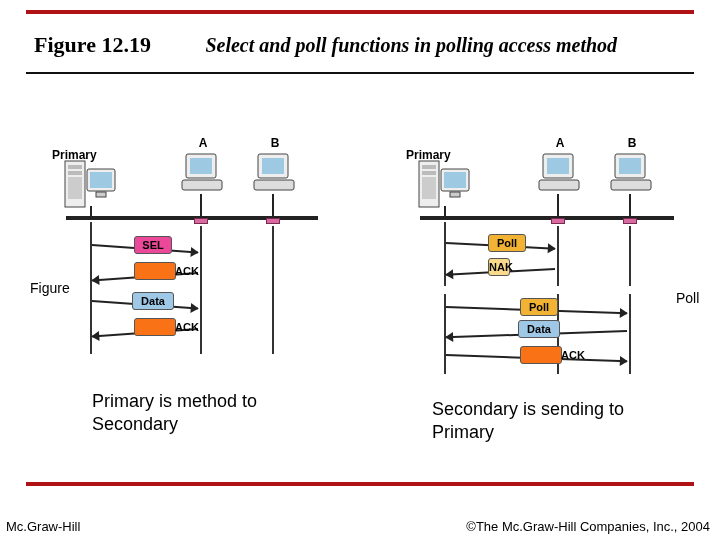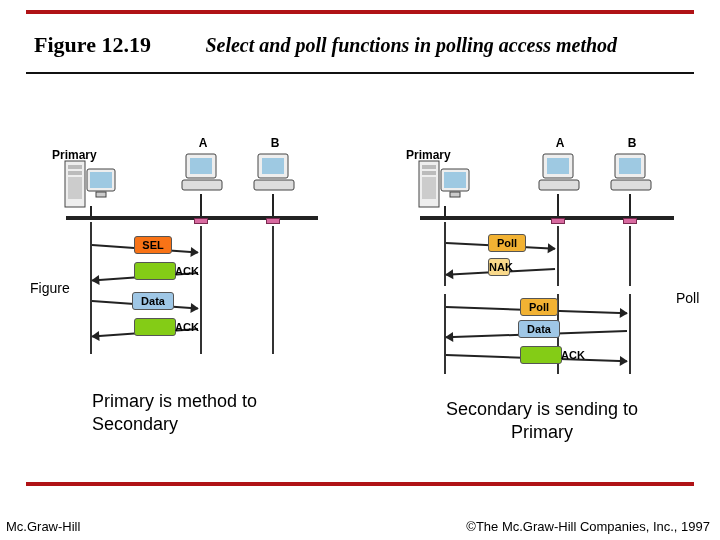--- a/index.html
+++ b/index.html
@@ -40,22 +40,22 @@
 
   .track { position: absolute; width: 2px; background: #333; }
   .track-gap { position: absolute; width: 2px; background: #fff; }
 
   .msg {
     position: absolute; height: 18px; line-height: 16px;
     font-family: Arial, sans-serif; font-size: 11px; font-weight: bold;
     text-align: center; border: 1px solid #555; border-radius: 3px;
     background: #fff;
   }
-  .msg.sel  { background: #f97316; }
-  .msg.ack  { background: #84cc16; padding-left: 40px; }
+  .msg.sel  { background: #ec4899; }
+  .msg.ack  { background: #f97316; padding-left: 40px; }
   .msg.data { background: #9fc7e6; }
   .msg.poll { background: #f2b233; }
   .msg.nak  { background: #f9d98a; }
 
   .arrow-line { position: absolute; height: 2px; background: #222; }
   .arrow-line::after {
     content: ""; position: absolute; right: -1px; top: -4px;
     border-top: 5px solid transparent; border-bottom: 5px solid transparent;
     border-left: 8px solid #222;
   }
@@ -68,21 +68,21 @@
 <body>
 
 <div class="rule-top"></div>
 <div class="figtitle">
   <span class="fignum">Figure 12.19</span>
   <span class="figcap">Select and poll functions in polling access method</span>
 </div>
 <div class="rule-under-title"></div>
 <div class="rule-bottom"></div>
 <div class="footer-left">Mc.Graw-Hill</div>
-<div class="footer-right">©The Mc.Graw-Hill Companies, Inc., 1997</div>
+<div class="footer-right">©The Mc.Graw-Hill Companies, Inc., 2004</div>
 
 <div class="small-label" style="left:52px; top:148px;">Primary</div>
 <div class="small-label" style="left:196px; top:136px; width:14px;">A</div>
 <div class="small-label" style="left:268px; top:136px; width:14px;">B</div>
 
 <div class="tower" style="left:64px; top:160px;">
   <svg viewBox="0 0 22 48">
       <rect x="1" y="1" width="20" height="46" fill="#eee" stroke="#444"></rect>
       <rect x="4" y="5" width="14" height="4" fill="#bbb"></rect>
       <rect x="4" y="11" width="14" height="4" fill="#bbb"></rect>
@@ -198,13 +198,13 @@
 
 <div class="arrow-line" style="left:446px; top:306px; width:181px; transform-origin:left center; transform:rotate(2deg);"></div>
 <div class="msg poll" style="left:520px; top:298px; width:38px;">Poll</div>
 
 <div class="arrow-line rev" style="left:446px; top:330px; width:181px; transform-origin:right center; transform:rotate(-2deg);"></div>
 <div class="msg data" style="left:518px; top:320px; width:42px;">Data</div>
 
 <div class="arrow-line" style="left:446px; top:354px; width:181px; transform-origin:left center; transform:rotate(2deg);"></div>
 <div class="msg ack" style="left:520px; top:346px; width:38px;">ACK</div>
 
-<div class="caption" style="left:432px; top:398px; width:220px;text-align:center;">Secondary is sending to Primary</div>
+<div class="caption" style="left:432px; top:398px; width:220px;">Secondary is sending to Primary</div>
 
 </body></html>

